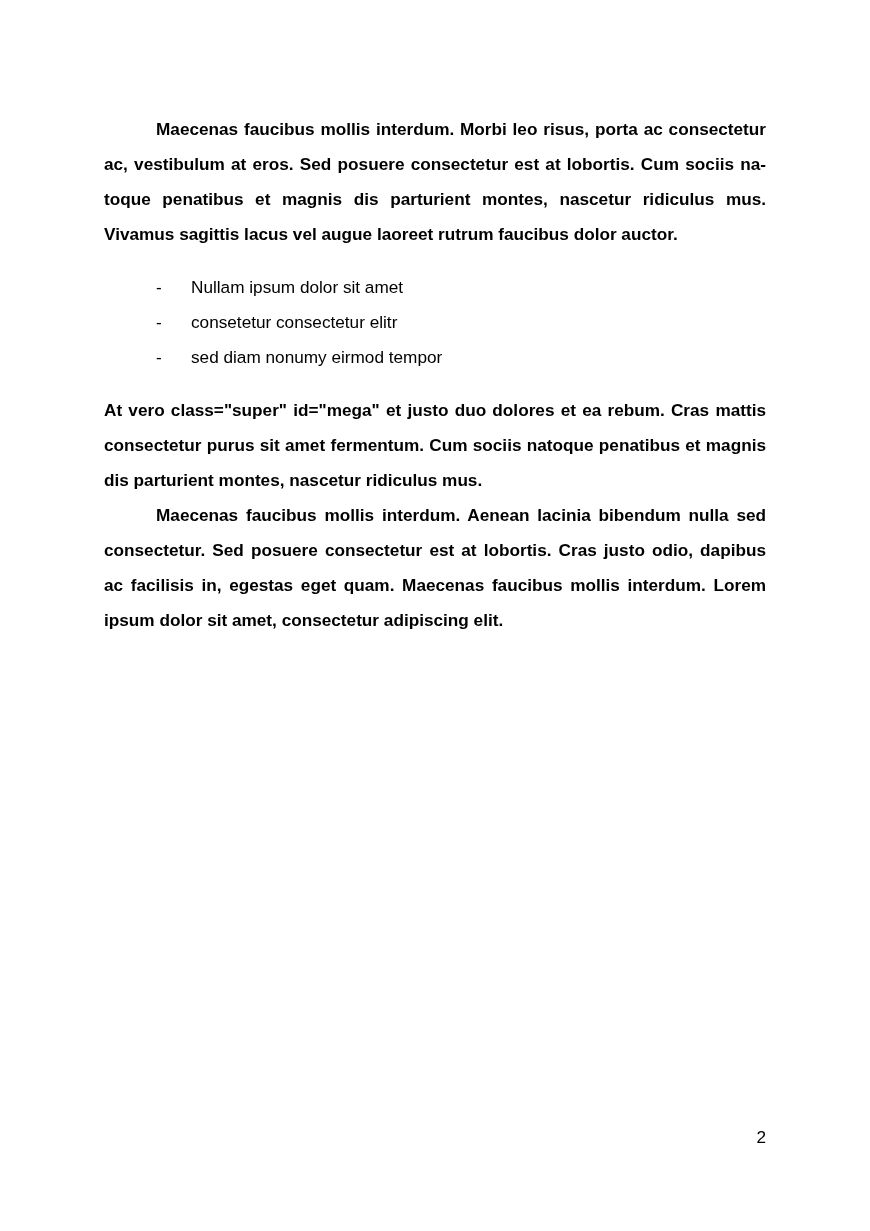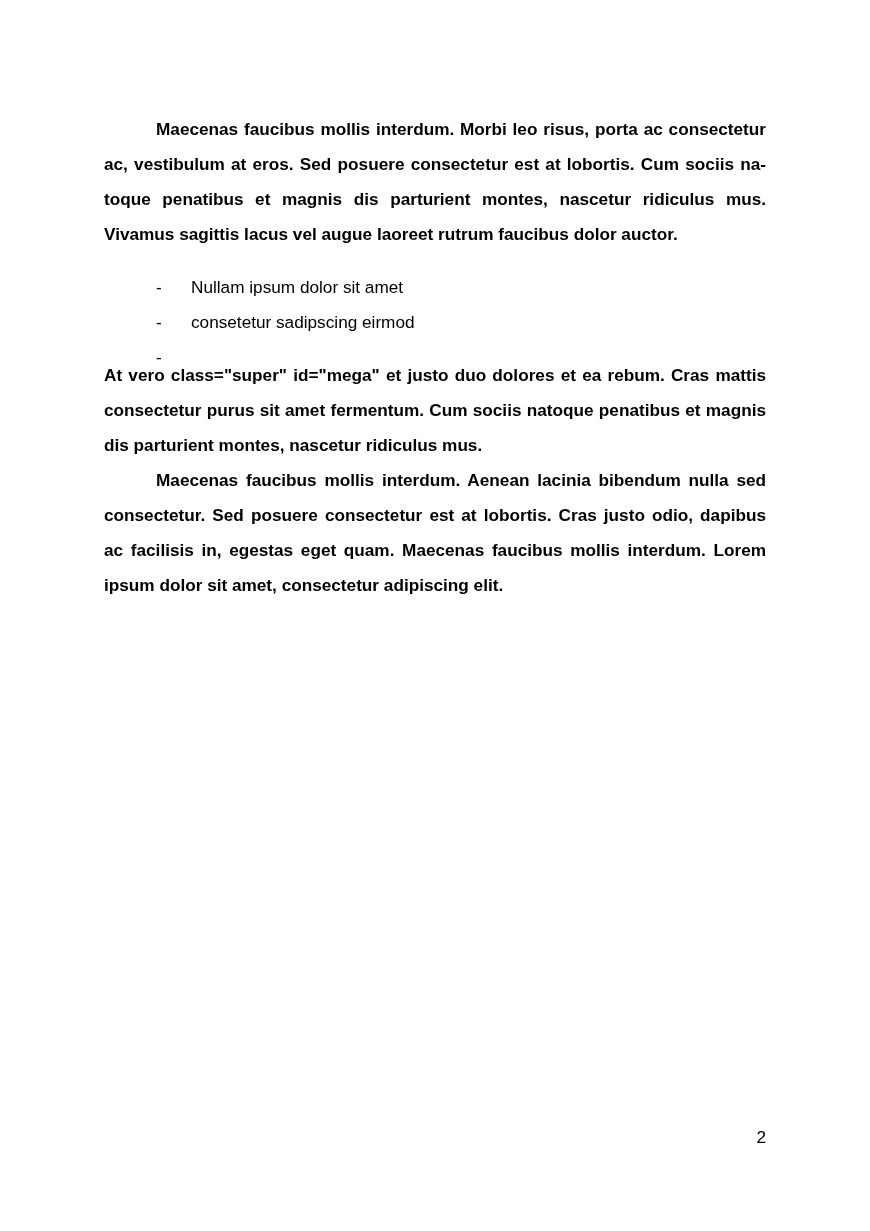--- a/index.html
+++ b/index.html
@@ -61,24 +61,25 @@
 <div class="page">
   <p class="para indent">Maecenas faucibus mollis interdum. Morbi leo risus, porta ac consectetur ac, vestibulum at eros. Sed posuere consectetur est at lobortis. Cum sociis na­toque penatibus et magnis dis parturient montes, nascetur ridiculus mus. Vivamus sagittis lacus vel augue laoreet rutrum faucibus dolor auctor.</p>
 
   <ul class="list">
     <li class="list-item">
       <span class="dash">-</span>
       <span>Nullam ipsum dolor sit amet</span>
     </li>
     <li class="list-item">
       <span class="dash">-</span>
-      <span>consetetur sadipscing eirmod</span>
+      <span>consetetur consectetur elitr</span>
     </li>
     <li class="list-item">
       <span class="dash">-</span>
+      <span>sed diam nonumy eirmod tempor</span>
     </li>
   </ul>
 
   <p class="para">At vero class="super" id="mega" et justo duo dolores et ea rebum. Cras mattis consectetur purus sit amet fermentum. Cum sociis natoque penatibus et magnis dis parturient montes, nascetur ridiculus mus.</p>
   <p class="para indent">Maecenas faucibus mollis interdum. Aenean lacinia bibendum nulla sed consectetur. Sed posuere consectetur est at lobortis. Cras justo odio, dapibus ac facilisis in, egestas eget quam. Maecenas faucibus mollis interdum. Lorem ipsum dolor sit amet, consectetur adipiscing elit.</p>
 </div>
 
 <div class="page-number">2</div>
 
 </body></html>

